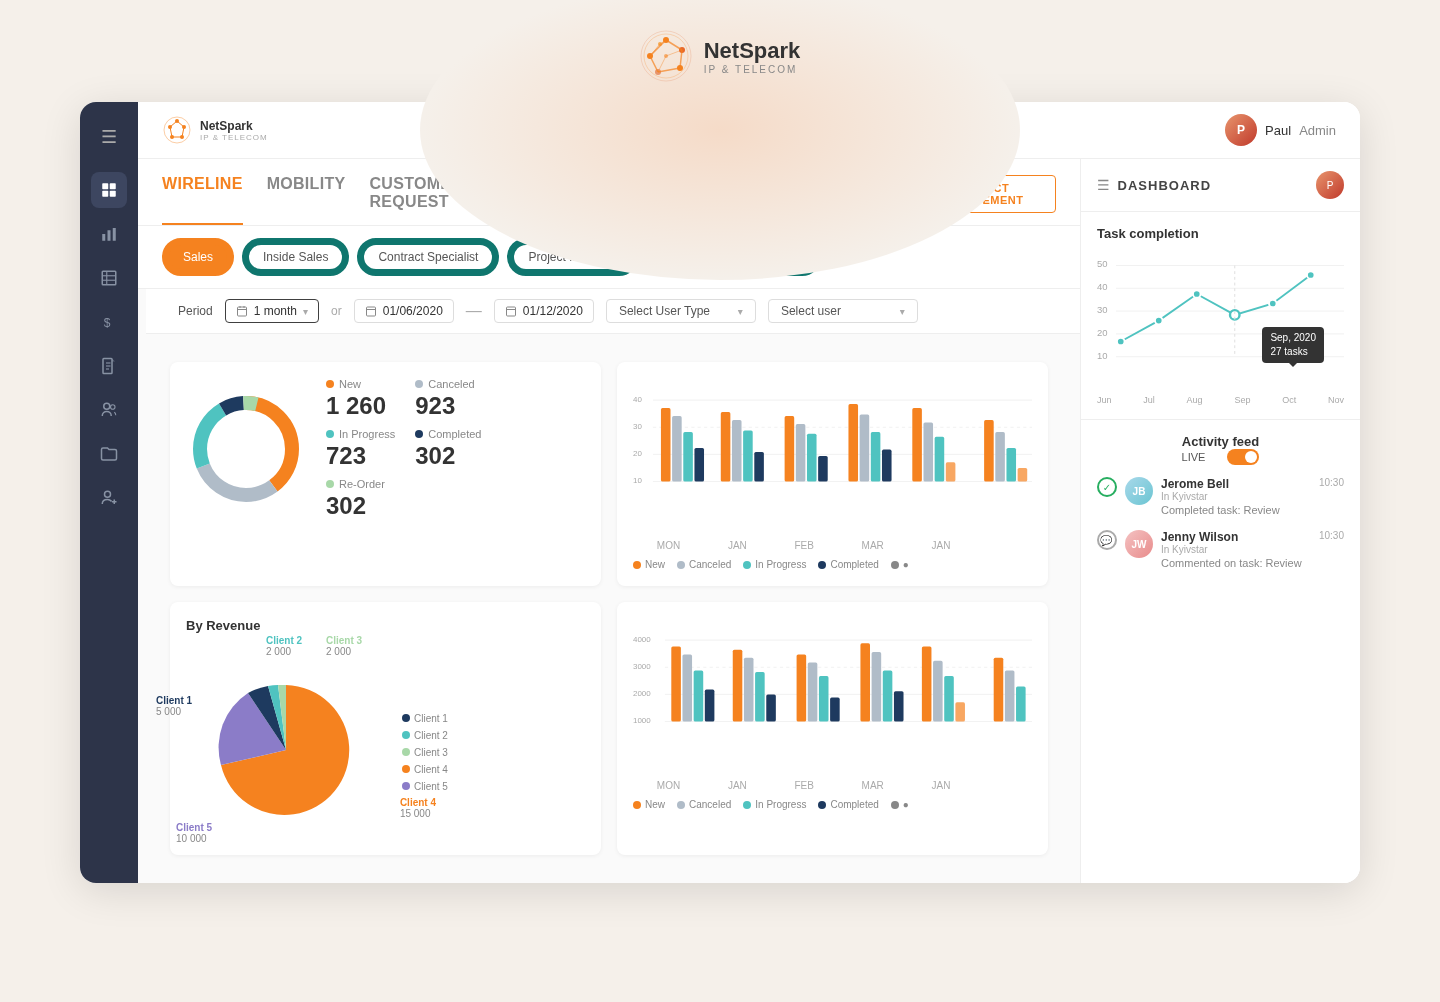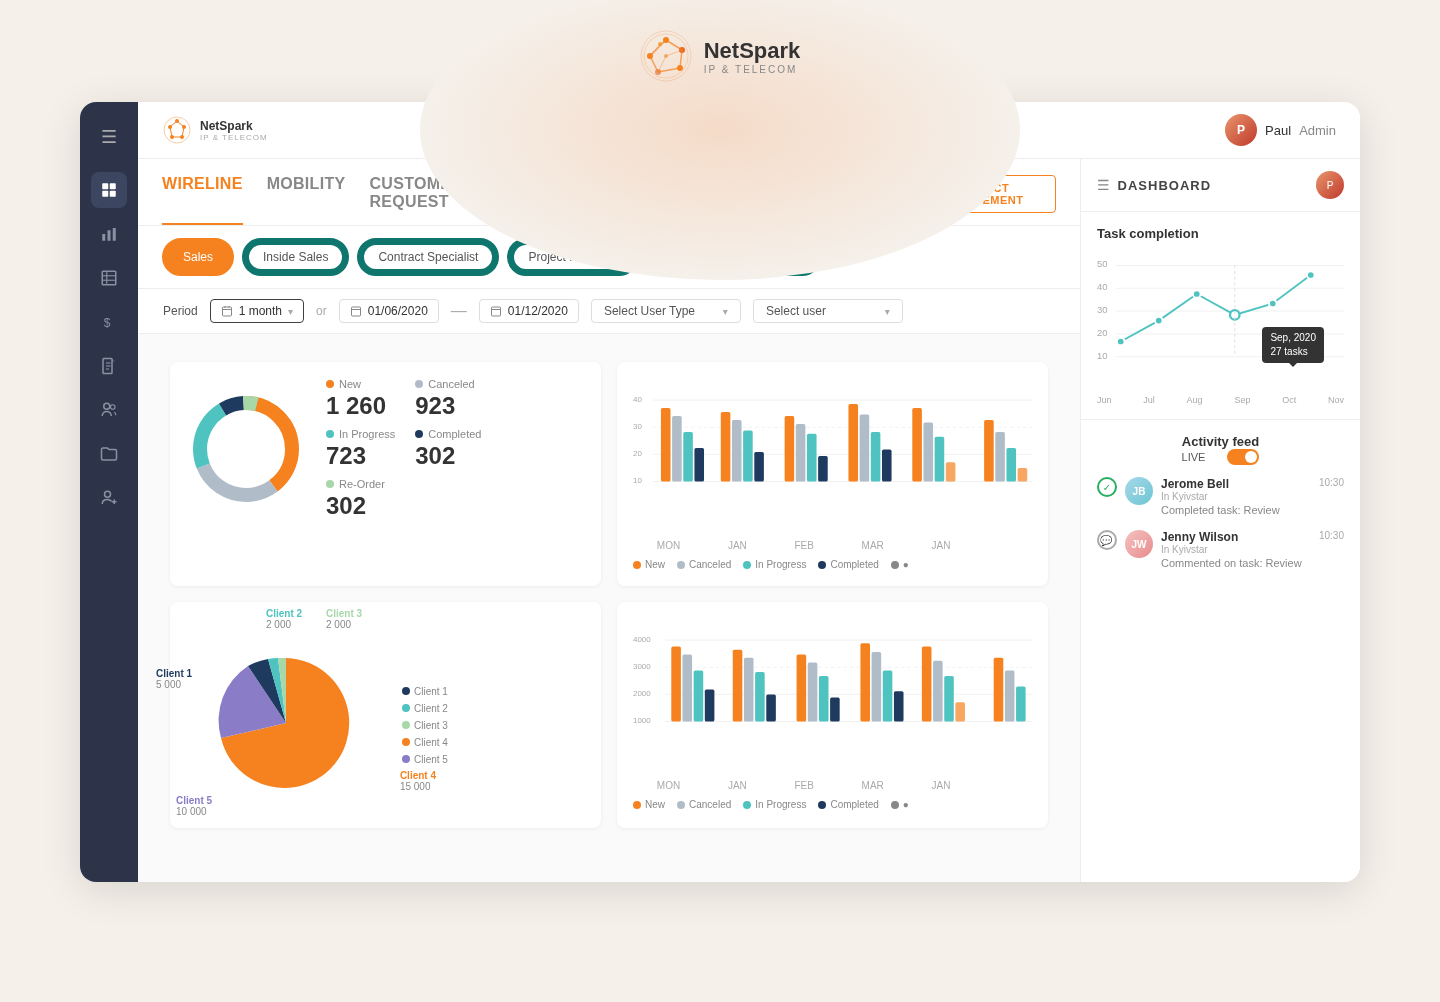--- a/index.html
+++ b/index.html
@@ -263,23 +263,24 @@
     .filter-buttons {
       display: flex;
       gap: 10px;
     }
 
     
     .period-bar {
       display: flex;
       align-items: center;
       gap: 12px;
-      padding: 10px 25px;
+      padding: 10px 32px;
       background: white;
       border-bottom: 1px solid #eee;
+      margin-left: 8px;
     }
     .period-label {
       font-size: 12px;
       color: #555;
       font-weight: 500;
     }
     .period-select {
       display: flex;
       align-items: center;
       gap: 6px;
@@ -988,20 +989,21 @@
                 <span>Completed</span>
               </div>
               <div class="bar-legend-item">
                 <div class="bar-legend-dot" style="background:#888;"></div>
                 <span>●</span>
               </div>
             </div>
           </div>
 
           <div class="chart-card">
+            <div class="chart-title">By Revenue</div>
             <div class="pie-chart-area">
               <div class="pie-svg-container" style="position:relative;">
                 
                 <div style="position:absolute;top:-10px;left:80px;font-size:10px;font-weight:600;color:#4fc3c0;">
                   Client 2<br><span style="font-weight:400;color:#888;">2 000</span>
                 </div>
                 <div style="position:absolute;top:-10px;left:140px;font-size:10px;font-weight:600;color:#a8d8a8;">
                   Client 3<br><span style="font-weight:400;color:#888;">2 000</span>
                 </div>
                 <div style="position:absolute;top:50px;left:-30px;font-size:10px;font-weight:600;color:#1e3a5f;">

